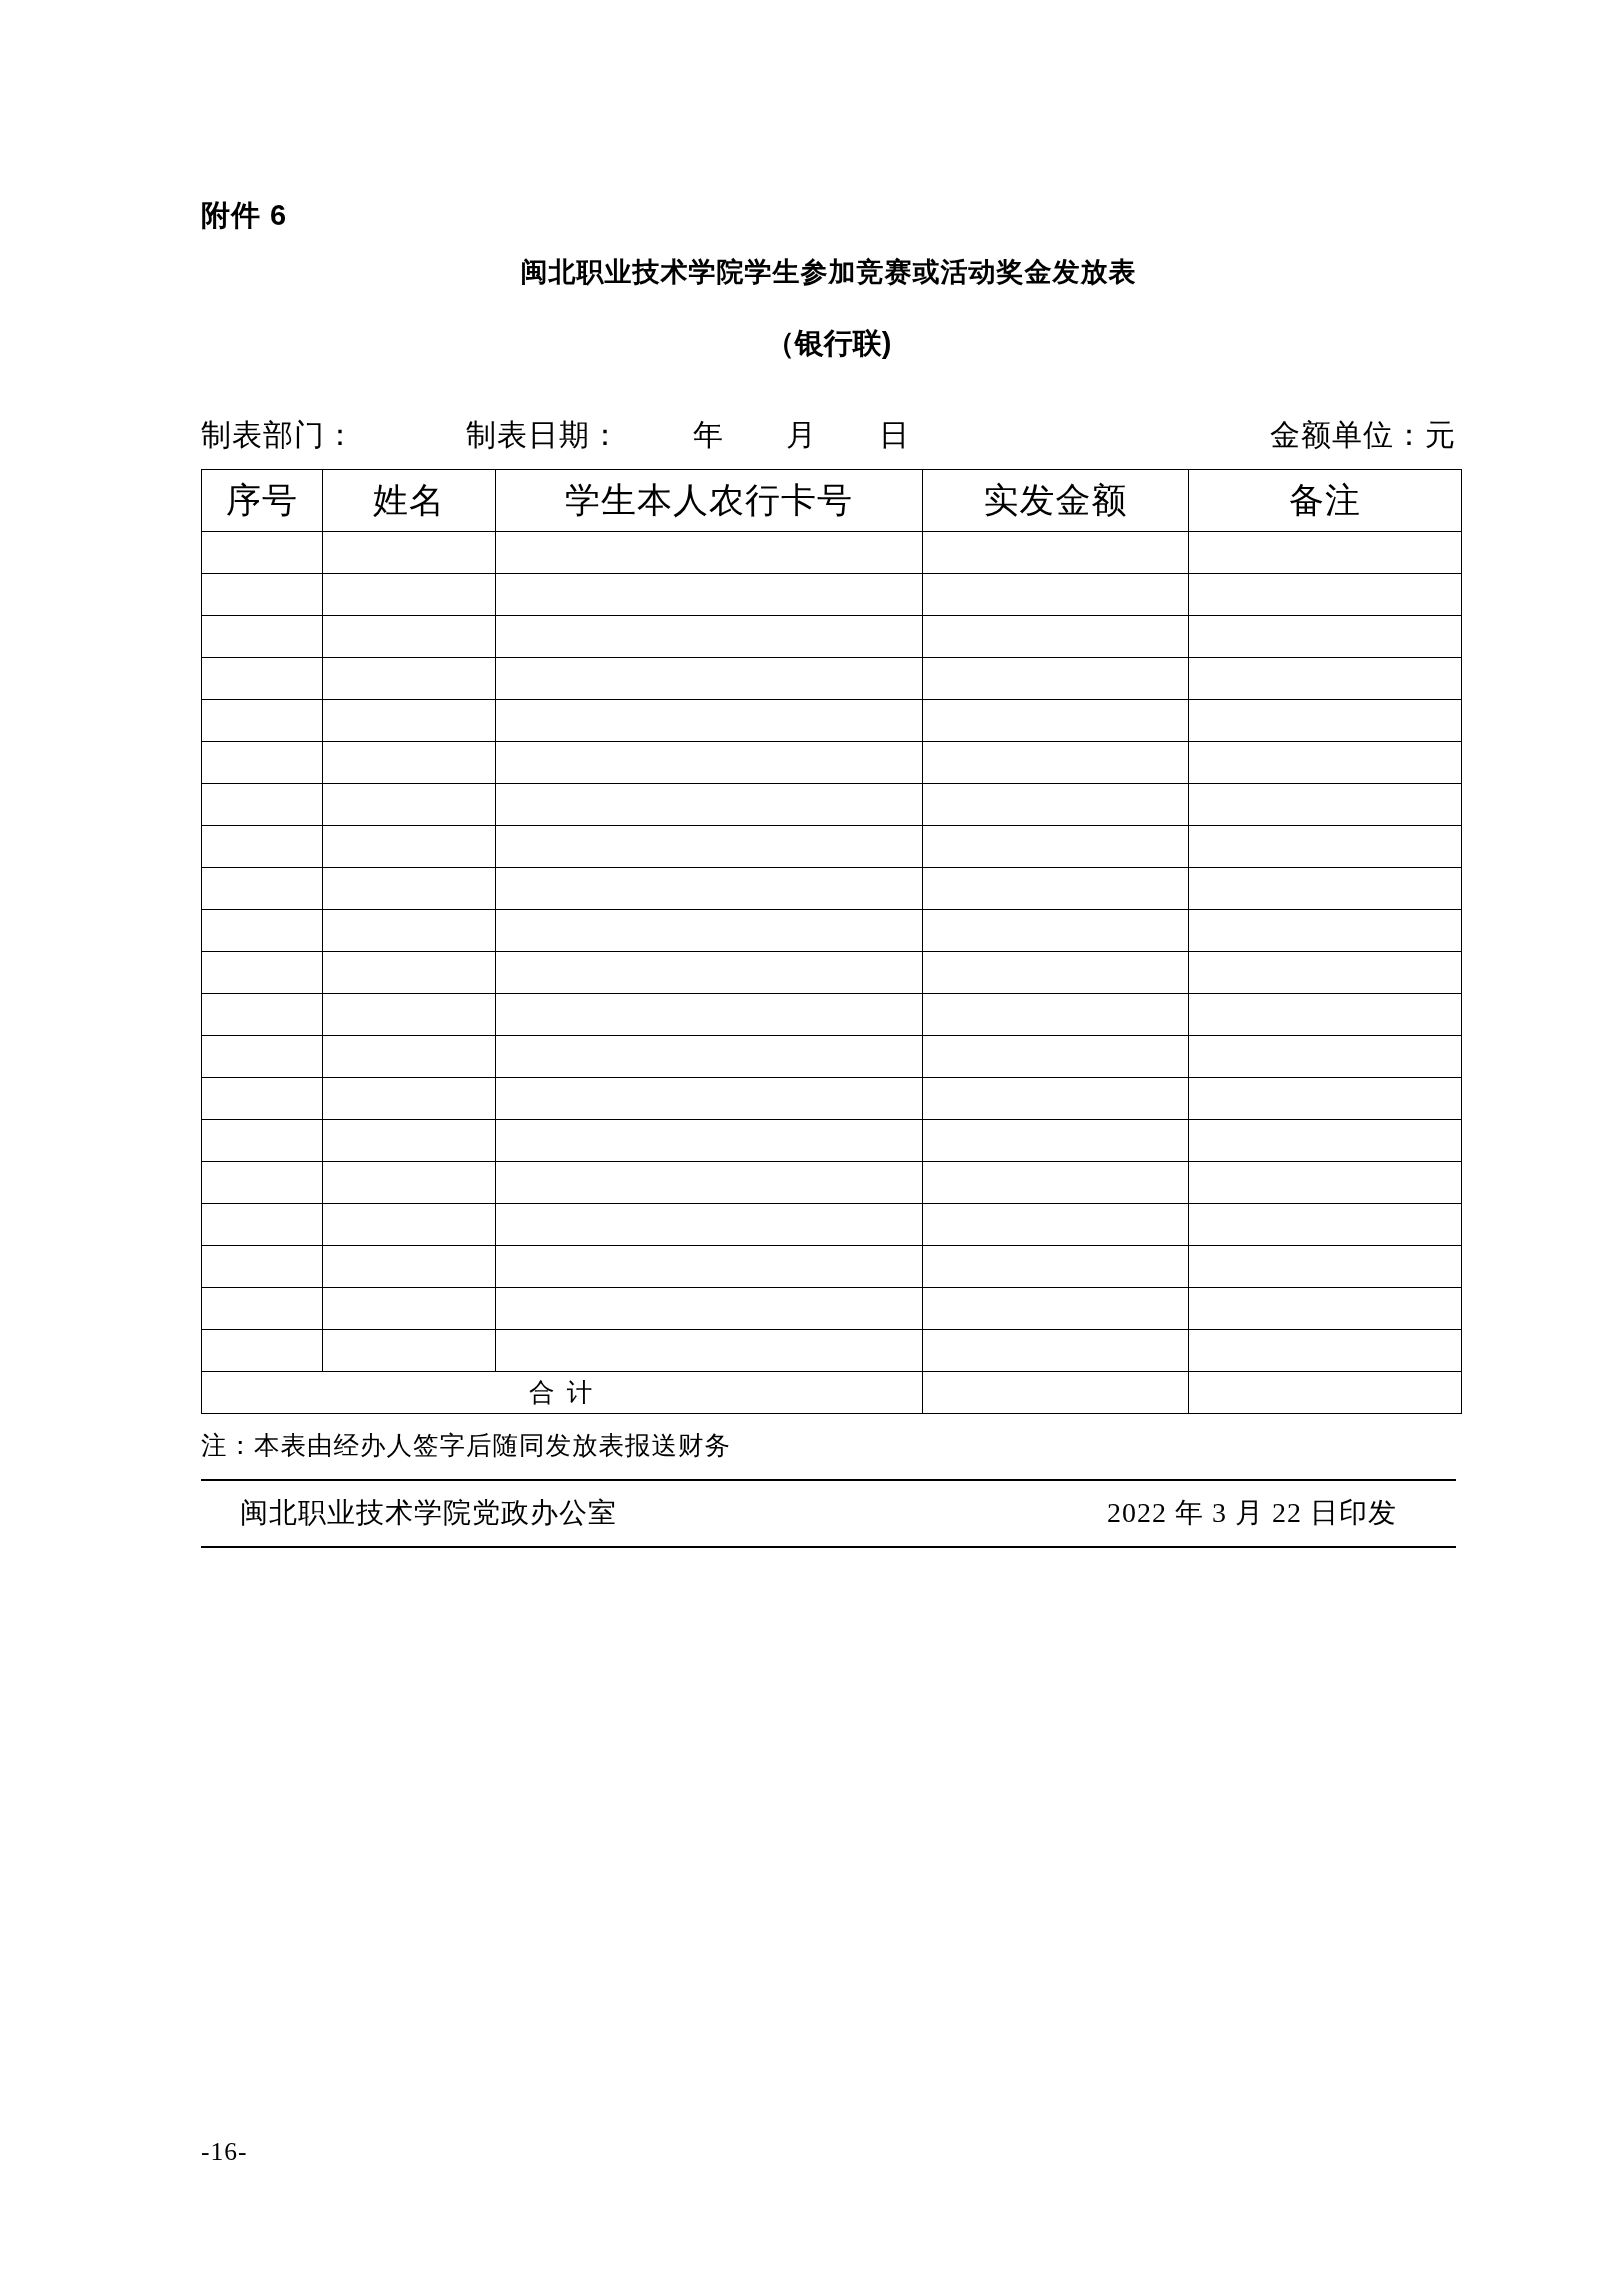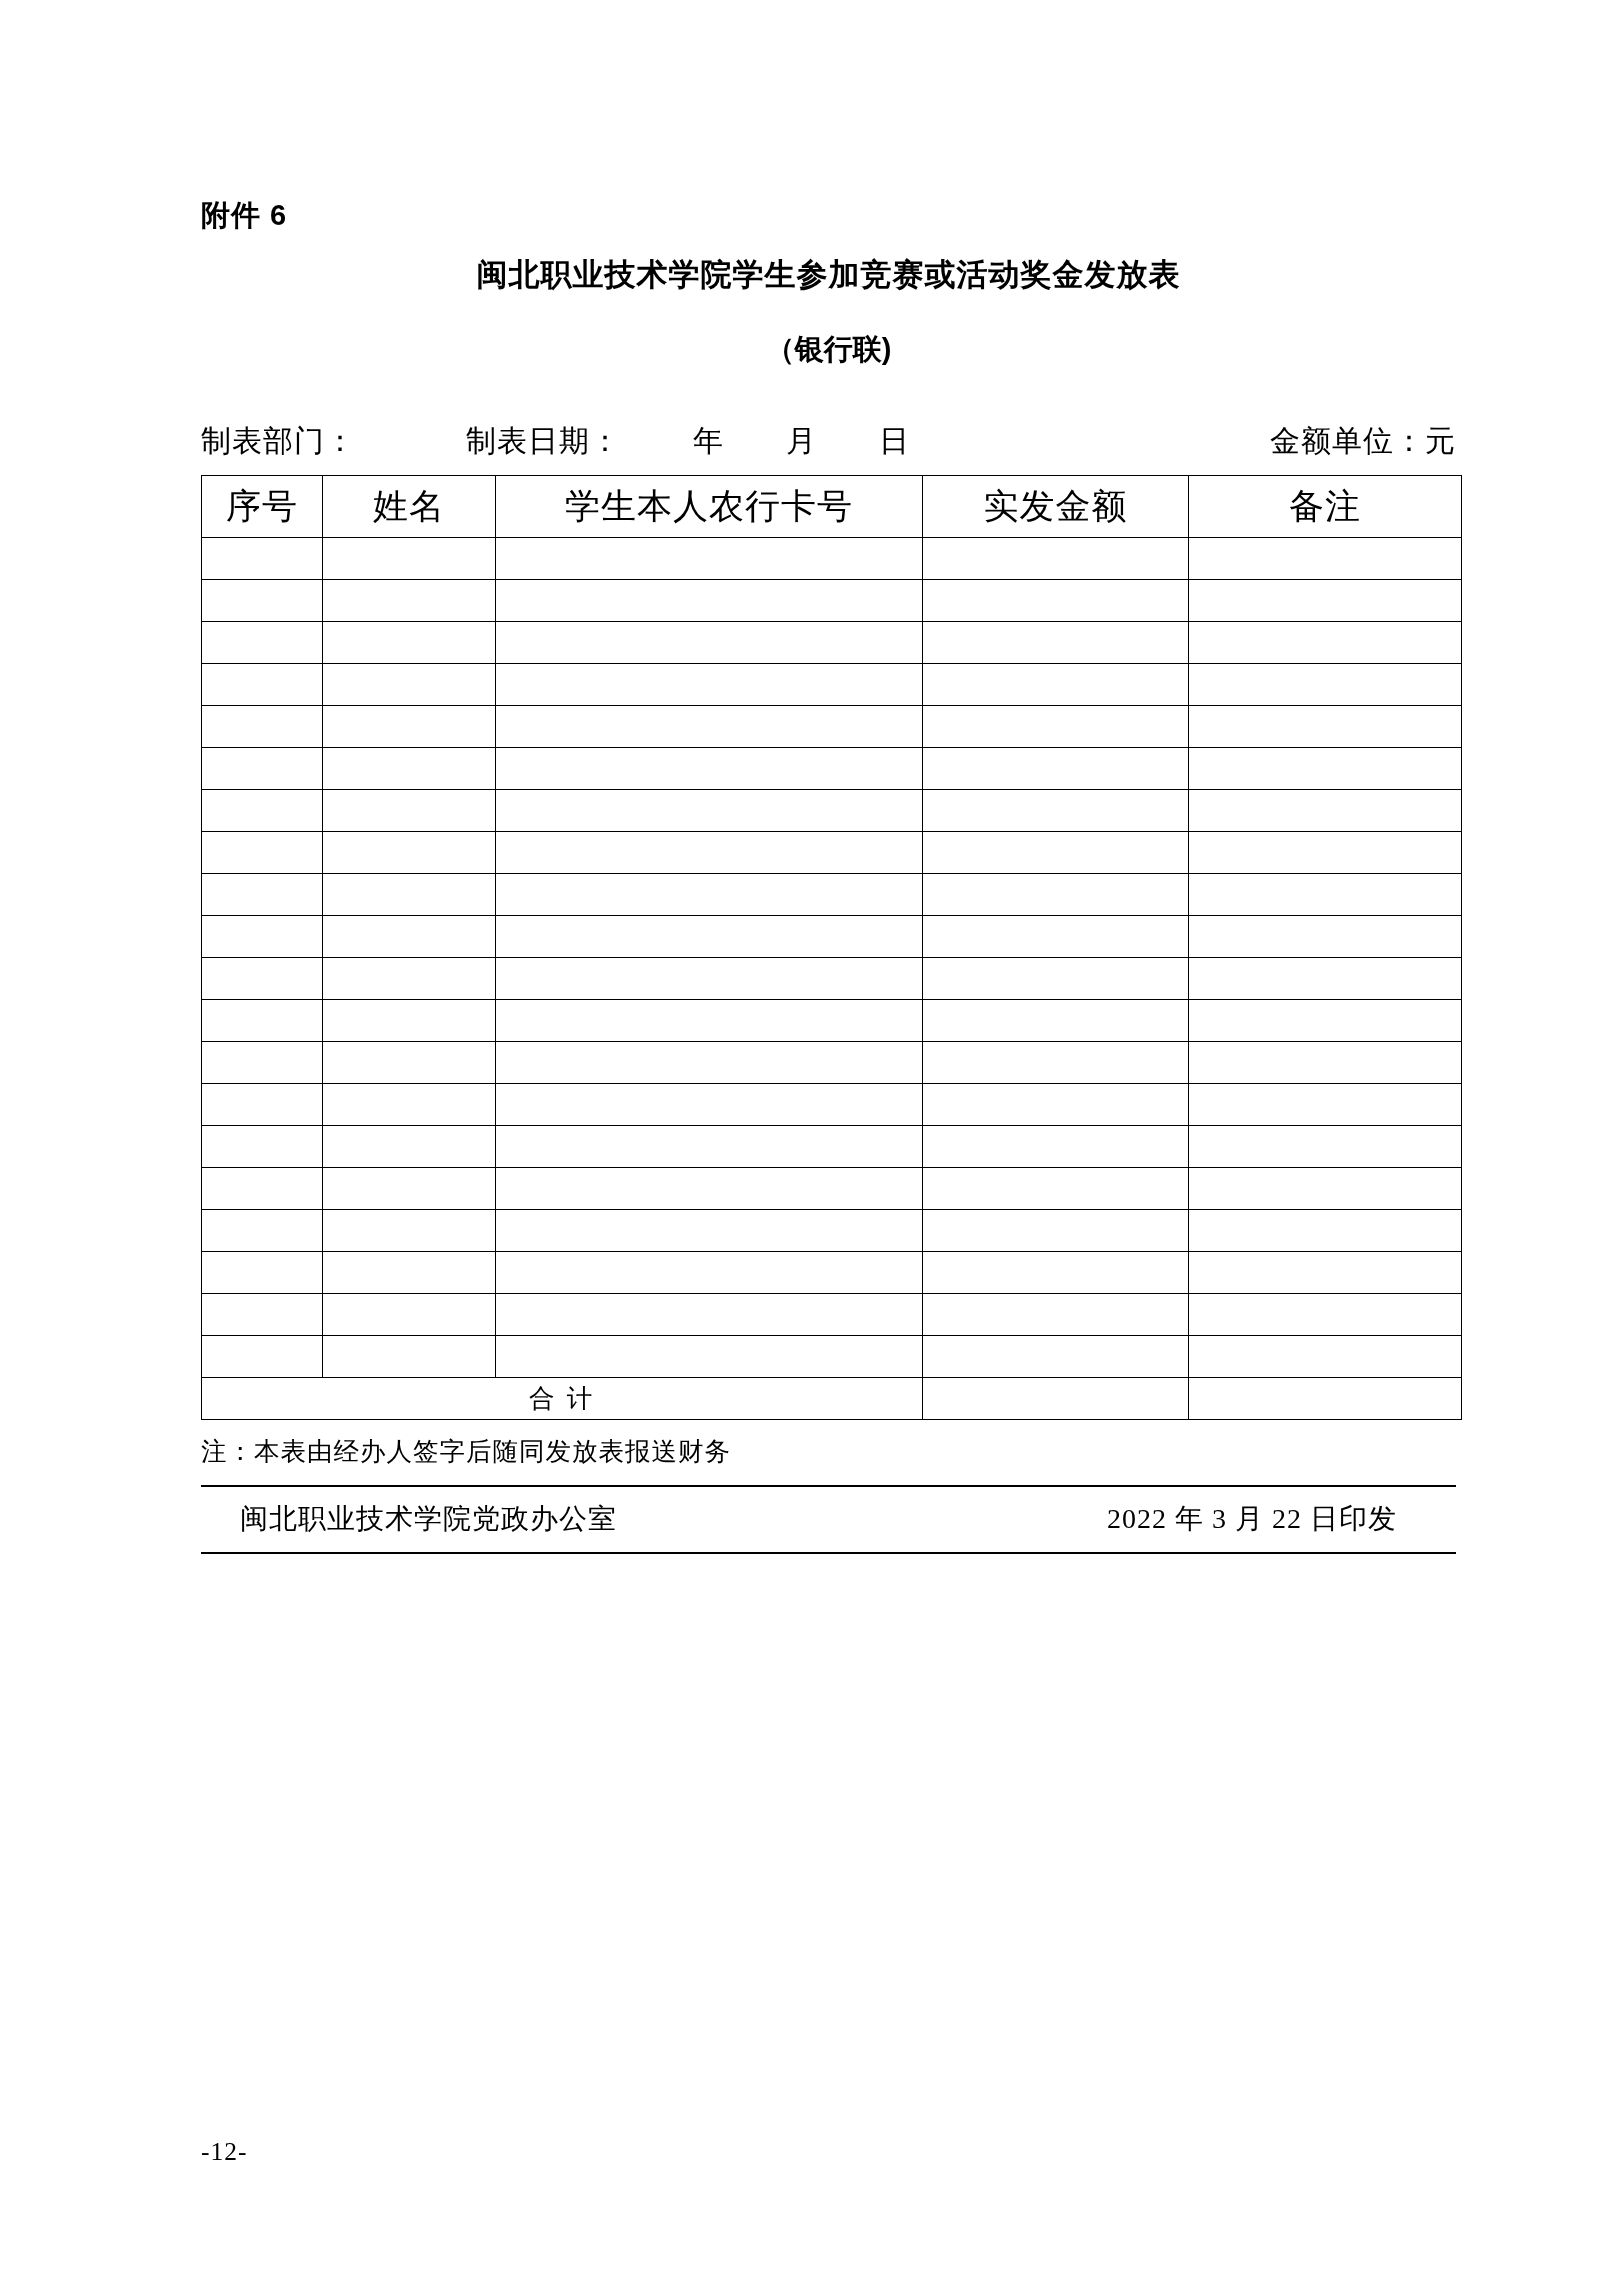--- a/index.html
+++ b/index.html
@@ -31,21 +31,21 @@
   .attachment-label {
     font-size: 29px;
     font-weight: bold;
     letter-spacing: 1px;
     margin: 0 0 17.6px 0;
     font-family: "Liberation Sans", "DejaVu Sans", sans-serif;
   }
 
   .doc-title {
     text-align: center;
-    font-size: 31px;
+    font-size: 27px;
     font-weight: bold;
     letter-spacing: 1px;
     margin: 9.8px 0 0 0;
     font-family: Liberation Sans, sans-serif;
   }
   .doc-subtitle {
     text-align: center;
     font-size: 29px;
     font-weight: bold;
     margin: 34px 0 0 0;
@@ -332,15 +332,15 @@
 
     <div class="footer-rule-top"></div>
     <div class="footer-row">
       <div>闽北职业技术学院党政办公室</div>
       <div>2022 年 3 月 22 日印发</div>
     </div>
     <div class="footer-rule-bottom"></div>
 
   </div>
 
-  <div class="page-number">-12-</div>
+  <div class="page-number">-16-</div>
 </div>
 
 
 </body></html>

